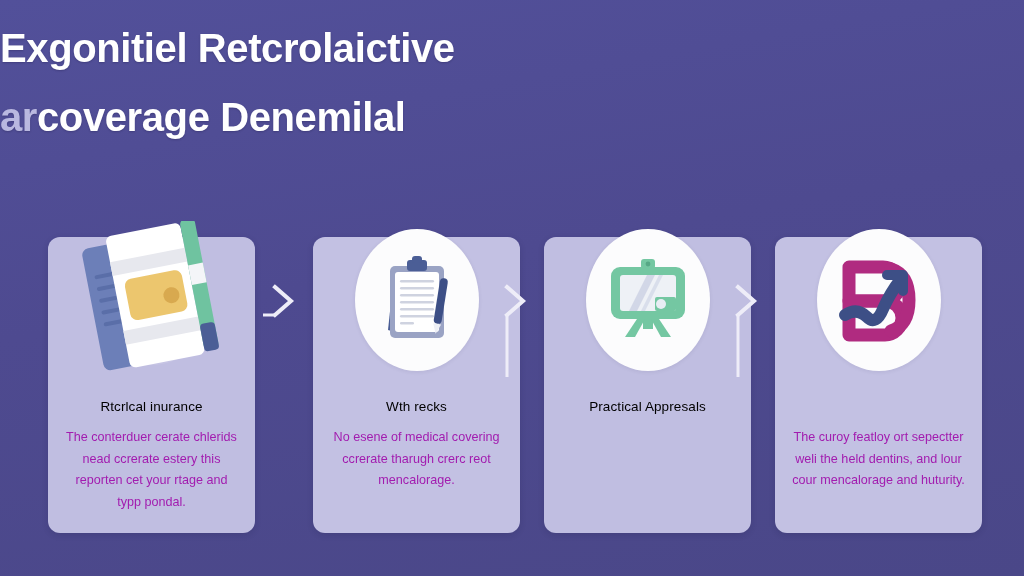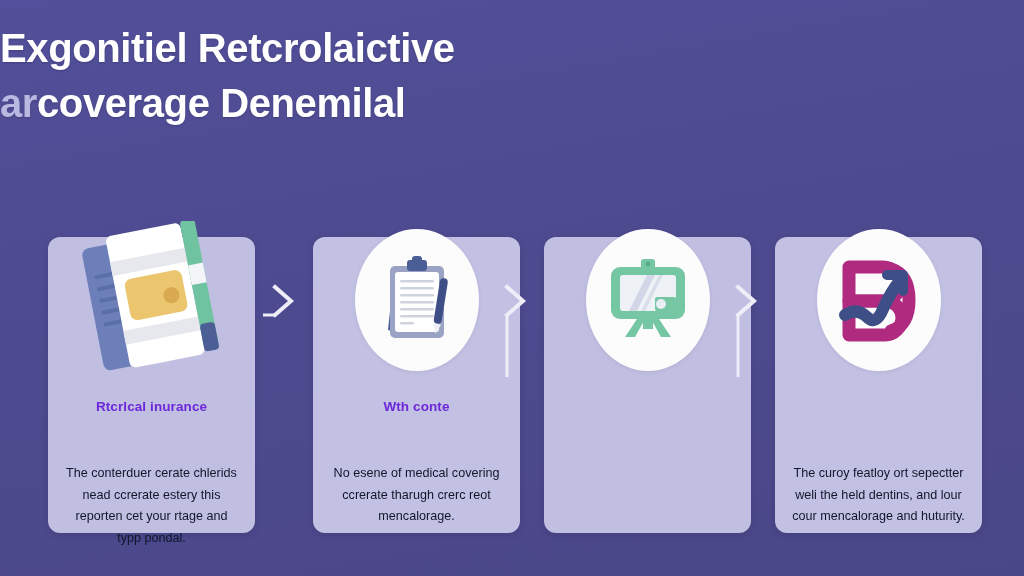--- a/index.html
+++ b/index.html
@@ -35,21 +35,21 @@
   .title-line {
     font-size: 40px;
     font-weight: bold;
     letter-spacing: -0.4px;
     line-height: 1.32;
     color: #ffffff;
     text-shadow: 0 1px 2px rgba(30,28,70,0.30);
     white-space: nowrap;
   }
 
-  .title-line.line2 { margin-top: 2px; }
+  .title-line.line2 { margin-top: 16px; }
 
   .title-accent { color: #b9b8e0; }
 
   
   .flow {
     position: absolute;
     left: 48px;
     right: 48px;
     top: 237px;
     height: 296px;
@@ -102,35 +102,34 @@
   }
 
   
   .card-head {
     position: absolute;
     top: 162px;
     left: 10px;
     right: 10px;
     text-align: center;
     font-size: 13.5px;
-    font-weight: bold;
-    color: #6d28d9;
+    font-weight: normal;
+    color: #000000;
     letter-spacing: 0.1px;
   }
 
   .card-body {
     position: absolute;
     top: 190px;
     left: 17px;
     right: 17px;
     text-align: center;
     font-size: 12.6px;
     line-height: 1.72;
-    color: #0f172a;
-    margin-top: 36px;
+    color: #a21caf;
   }
 
   
   .arrow {
     position: absolute;
     top: 40px;
     width: 42px;
     height: 48px;
   }
   .arrow.a0 { left: 215px; }
@@ -213,21 +212,21 @@
             <rect x="26" y="63" width="34" height="2.6" rx="1.3" fill="#cfd3e0"></rect>
             <rect x="26" y="70" width="14" height="2.6" rx="1.3" fill="#cfd3e0"></rect>
 
             <g transform="rotate(9 66 54)">
               <rect x="62" y="26" width="8" height="46" rx="4" fill="#3d4f86"></rect>
               <path d="M62 72 L66 82 L70 72 Z" fill="#eef0f6"></path>
             </g>
           </svg>
         </div>
       </div>
-      <div class="card-head">Wth conte</div>
+      <div class="card-head">Wth recks</div>
       <div class="card-body">No esene of medical covering ccrerate tharugh crerc reot mencalorage.</div>
     </div>
 
     <div class="arrow a1">
       <svg width="42" height="104" viewBox="0 0 42 104">
         <path d="M12 10 L28 24 L12 38" fill="none" stroke="#eeedf8" stroke-width="4" stroke-linecap="square"></path>
         <path d="M12 38 L12 100" fill="none" stroke="#eeedf8" stroke-width="3"></path>
       </svg>
     </div>
 
@@ -246,20 +245,21 @@
             <path d="M38 54 L56 18 L60 18 L42 54 Z" fill="#c8cee2" opacity="0.55"></path>
             <rect x="52" y="40" width="21" height="14" rx="2" fill="#74c7a2"></rect>
             <circle cx="58" cy="47" r="5" fill="#e9edf4"></circle>
 
             <rect x="40" y="60" width="10" height="12" fill="#74c7a2"></rect>
             <path d="M22 80 L34 62 L42 62 L32 80 Z" fill="#74c7a2"></path>
             <path d="M68 80 L56 62 L48 62 L58 80 Z" fill="#74c7a2"></path>
           </svg>
         </div>
       </div>
+      <div class="card-head">Practical Appresals</div>
     </div>
 
     <div class="arrow a2">
       <svg width="42" height="104" viewBox="0 0 42 104">
         <path d="M12 10 L28 24 L12 38" fill="none" stroke="#eeedf8" stroke-width="4" stroke-linecap="square"></path>
         <path d="M12 38 L12 100" fill="none" stroke="#eeedf8" stroke-width="3"></path>
       </svg>
     </div>
 
     <div class="card c3">

